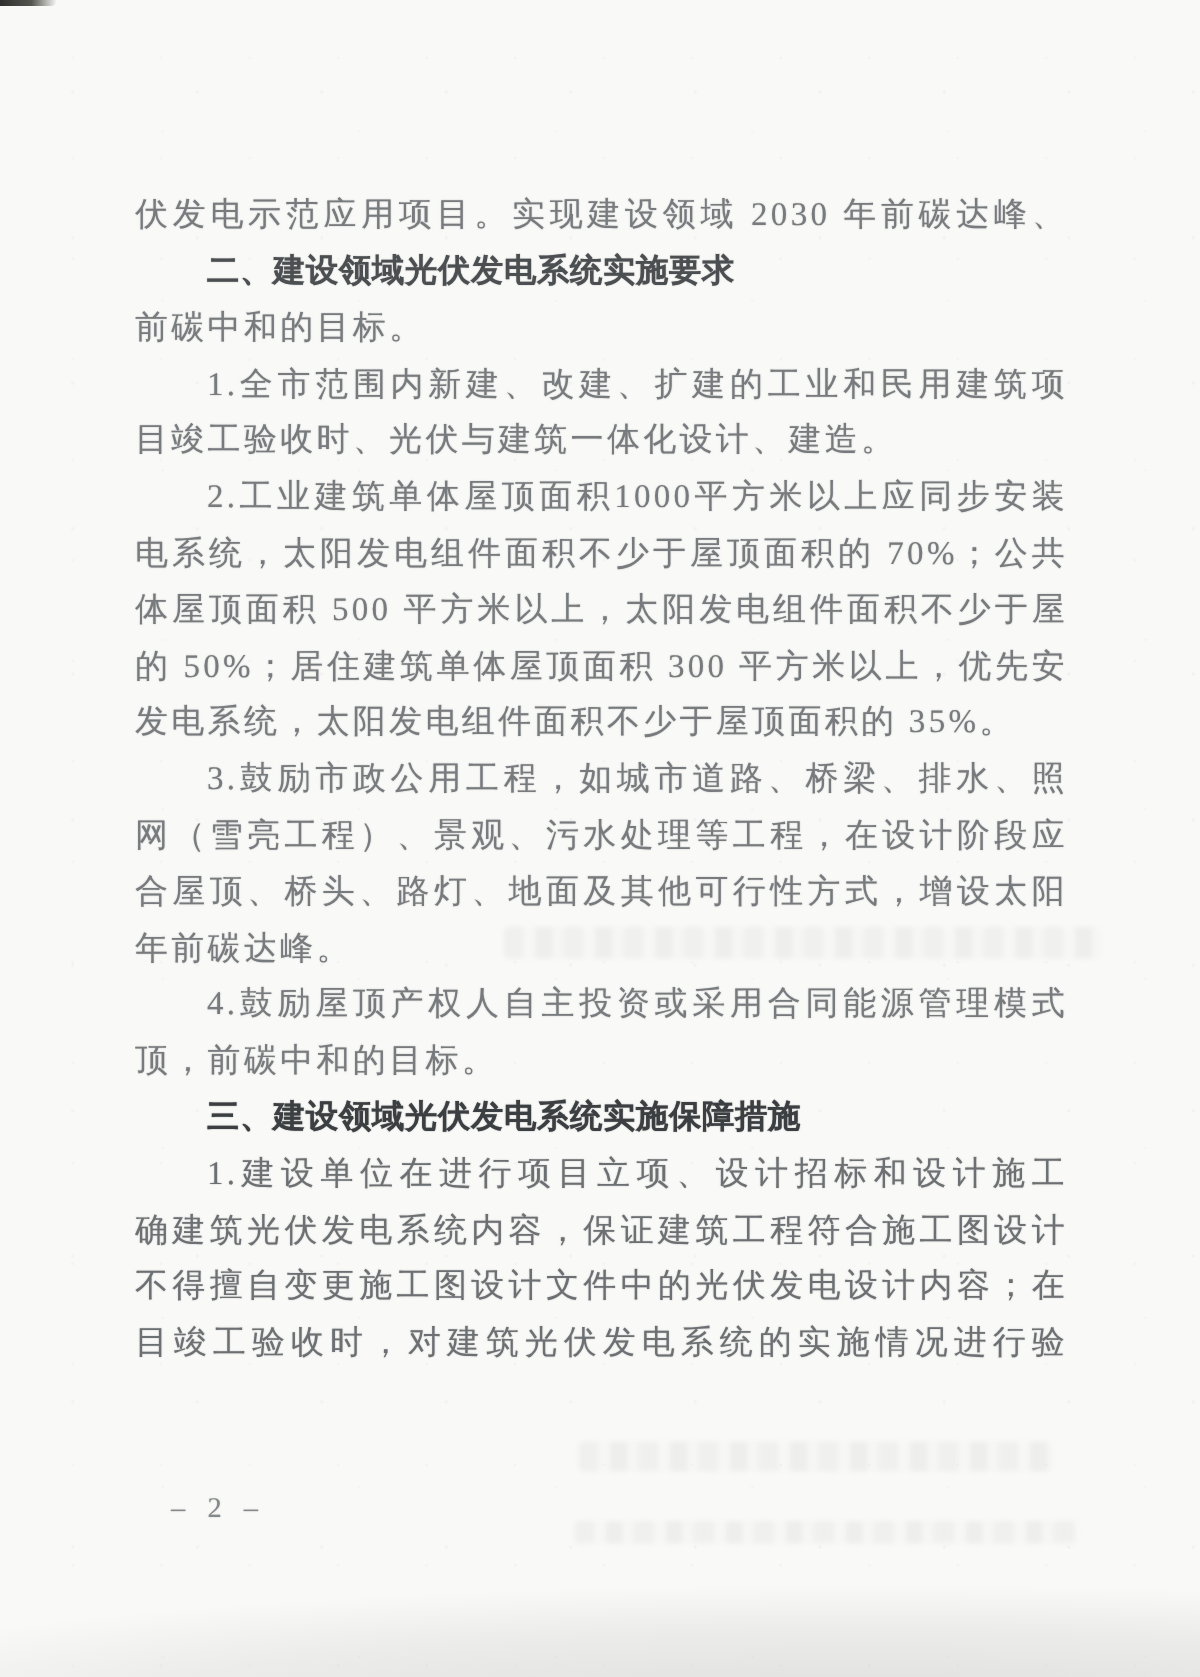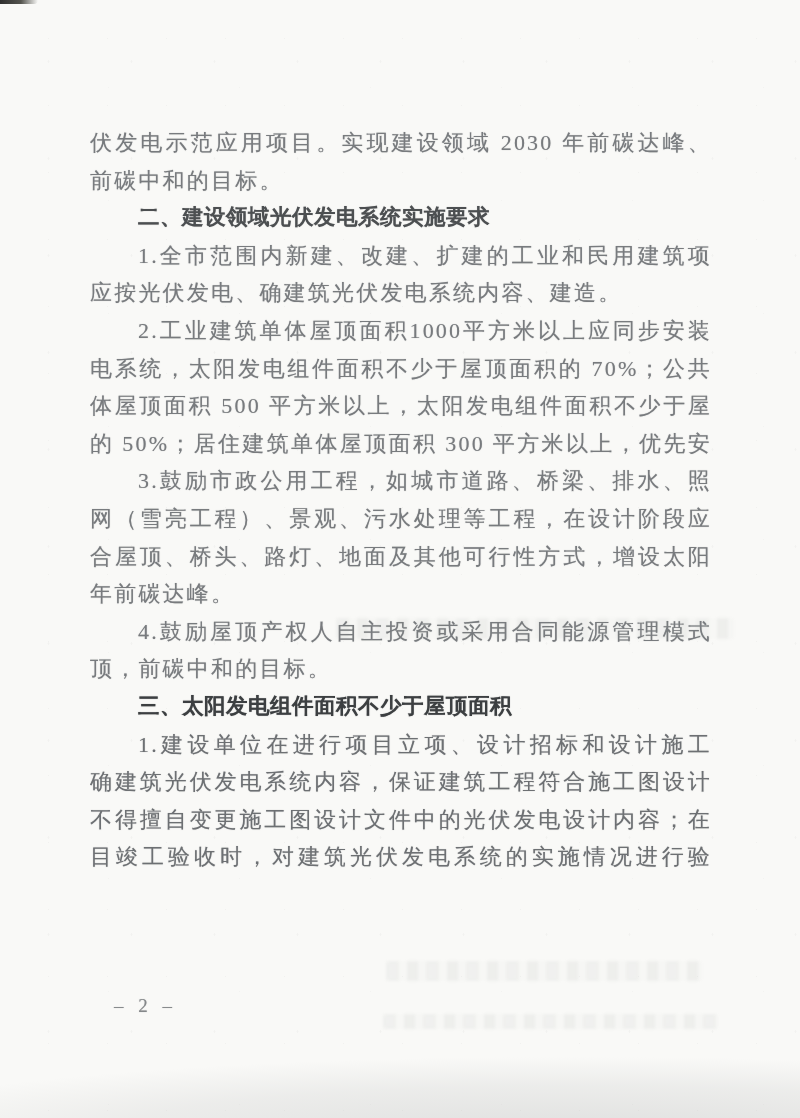--- a/index.html
+++ b/index.html
@@ -105,35 +105,36 @@
 </style>
 </head>
 <body>
 
 <div class="scan-page">
 
   <div class="corner-mark"></div>
 
   <div class="text-block">
     <div class="line full">伏发电示范应用项目。实现建设领域 2030 年前碳达峰、2060 年</div>
+    <div class="line heading indent">二、建设领域光伏发电系统实施要求</div>
     <div class="line">前碳中和的目标。</div>
-    <div class="line heading indent">二、建设领域光伏发电系统实施要求</div>
     <div class="line full indent">1.全市范围内新建、改建、扩建的工业和民用建筑项目屋面</div>
-    <div class="line">应按光伏发电、确建筑光伏发电系统内容、建造。</div>
+    <div class="line">目竣工验收时、光伏与建筑一体化设计、建造。</div>
     <div class="line full indent">2.工业建筑单体屋顶面积1000平方米以上应同步安装光伏发</div>
     <div class="line full">电系统，太阳发电组件面积不少于屋顶面积的 70%；公共建筑单</div>
     <div class="line full">体屋顶面积 500 平方米以上，太阳发电组件面积不少于屋顶面积</div>
     <div class="line full">的 50%；居住建筑单体屋顶面积 300 平方米以上，优先安装光伏</div>
+    <div class="line">发电系统，太阳发电组件面积不少于屋顶面积的 35%。</div>
     <div class="line full indent">3.鼓励市政公用工程，如城市道路、桥梁、排水、照明、天</div>
     <div class="line full">网（雪亮工程）、景观、污水处理等工程，在设计阶段应充分结</div>
     <div class="line full">合屋顶、桥头、路灯、地面及其他可行性方式，增设太阳能光伏</div>
     <div class="line">年前碳达峰。</div>
     <div class="line full indent">4.鼓励屋顶产权人自主投资或采用合同能源管理模式出租屋</div>
     <div class="line">顶，前碳中和的目标。</div>
-    <div class="line heading heading-dark indent">三、太阳发电组件面积不少于屋顶面积</div>
+    <div class="line heading heading-dark indent">三、建设领域光伏发电系统实施保障措施</div>
     <div class="line full indent p3">1.建设单位在进行项目立项、设计招标和设计施工时，应明</div>
     <div class="line full p3">确建筑光伏发电系统内容，保证建筑工程符合施工图设计要求；</div>
     <div class="line full p3">不得擅自变更施工图设计文件中的光伏发电设计内容；在组织项</div>
     <div class="line full p3">目竣工验收时，对建筑光伏发电系统的实施情况进行验收，并在</div>
   </div>
 
   <div class="ghost-strip ghost-a"></div>
   <div class="ghost-strip ghost-b"></div>
   <div class="ghost-strip ghost-c"></div>
 

